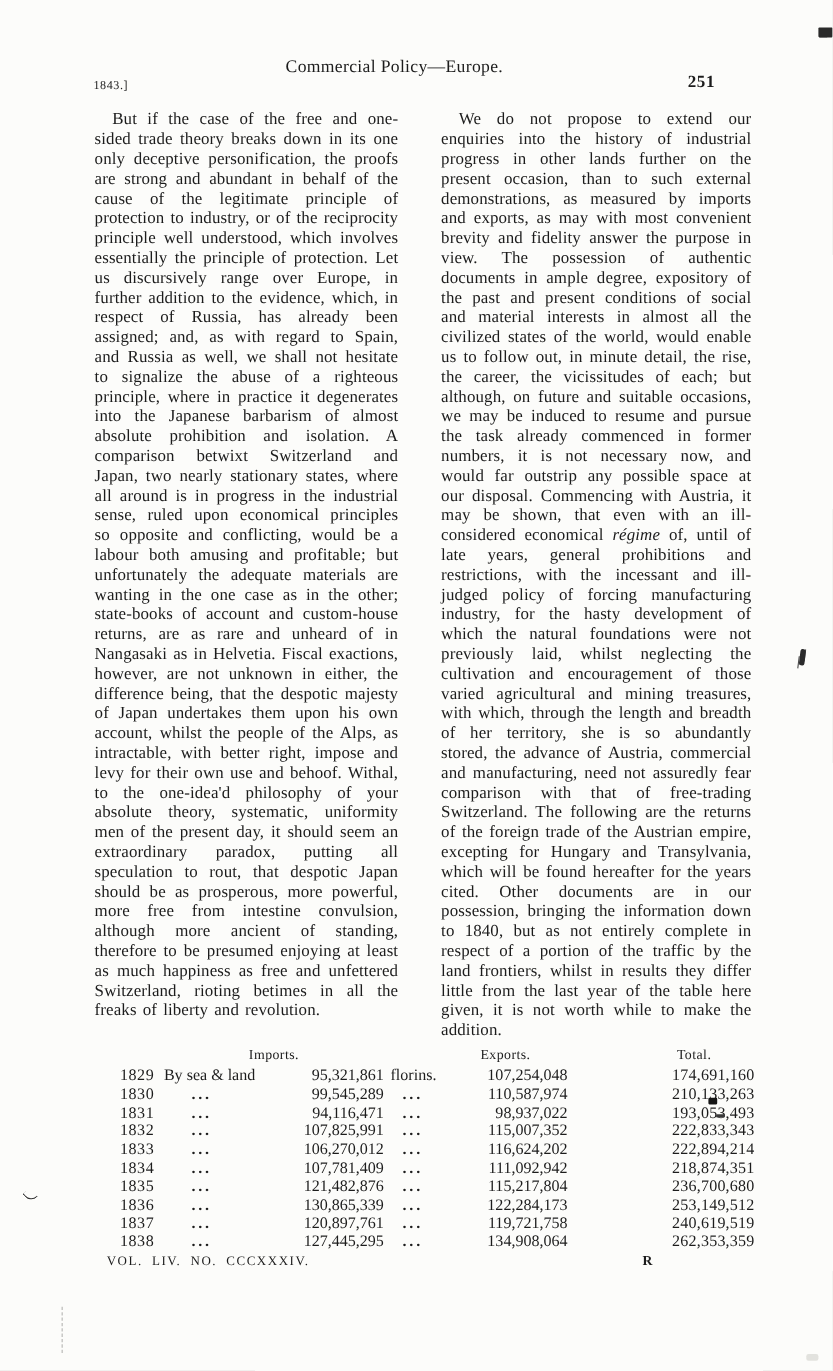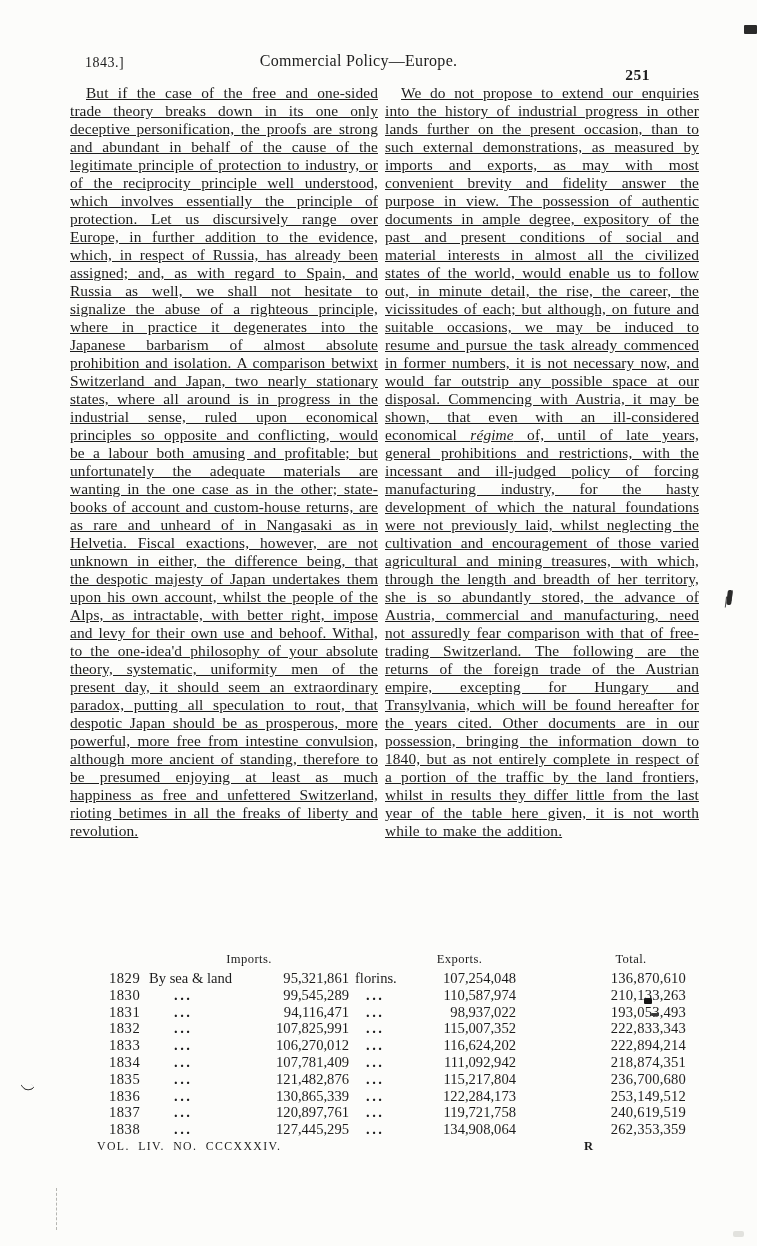--- a/index.html
+++ b/index.html
@@ -7,32 +7,32 @@
     position:relative;
     width:757px;height:1246px;
     margin:0 auto;
     background:#fcfcfa;
     font-family:"Liberation Serif", serif;
     color:#1c1c1c;
     overflow:hidden;
   }
   
   .running-head{position:absolute;top:52px;left:0;width:100%;height:24px;}
-  .head-year{position:absolute;left:85px;top:3px;font-size:14px;letter-spacing:.5px;}
+  .head-year{position:absolute;left:85px;top:20px;font-size:11px;letter-spacing:.5px;}
   .head-title{position:absolute;left:0;right:40px;top:0;text-align:center;
     font-size:16px;letter-spacing:.3px;}
   .head-page{position:absolute;right:107px;top:14px;font-size:15.5px;font-weight:bold;letter-spacing:.5px;}
   
   .column{
     position:absolute;top:84px;
     text-align:justify;text-justify:inter-word;
     font-size:15.4px;line-height:18px;
     word-spacing:1.6px;letter-spacing:.1px;
   }
-  .column p{margin:0;text-indent:16px;text-decoration:underline;}
+  .column p{margin:16px;text-indent:16px;}
   .col-left{left:70px;width:308px;}
   .col-right{left:385px;width:314px;}
   
   .trade-table{position:absolute;left:70px;top:951px;width:630px;font-size:14.6px;}
   .t-grid{display:grid;grid-template-columns:45px 105px 95px 70px 97px 68px 102px;margin-left:34px;}
   .t-head{font-size:12.6px;line-height:17px;margin-bottom:2px;}
   .th-imports{grid-column:2/4;text-align:center;letter-spacing:.4px;}
   .th-exports{grid-column:5/6;text-align:center;letter-spacing:.4px;position:relative;left:-8px;}
   .th-total{grid-column:7/8;text-align:center;letter-spacing:.4px;position:relative;left:-4px;}
   .t-row{line-height:16.8px;}
@@ -87,21 +87,21 @@
       <span class="th-exports">Exports.</span>
       <span class="th-total">Total.</span>
     </div>
     <div>
     <div class="t-grid t-row">
       <span class="c-year">1829</span>
       <span class="c-pre">By sea &amp; land</span>
       <span class="c-imports">95,321,861</span>
       <span class="c-post">florins.</span>
       <span class="c-exports">107,254,048</span>
-      <span class="c-total">136,870,610</span>
+      <span class="c-total">174,691,160</span>
     </div>
 
     <div class="t-grid t-row">
       <span class="c-year">1830</span>
       <span class="c-pre dots">...</span>
       <span class="c-imports">99,545,289</span>
       <span class="c-post dots">...</span>
       <span class="c-exports">110,587,974</span>
       <span class="c-total">210,133,263</span>
     </div>

